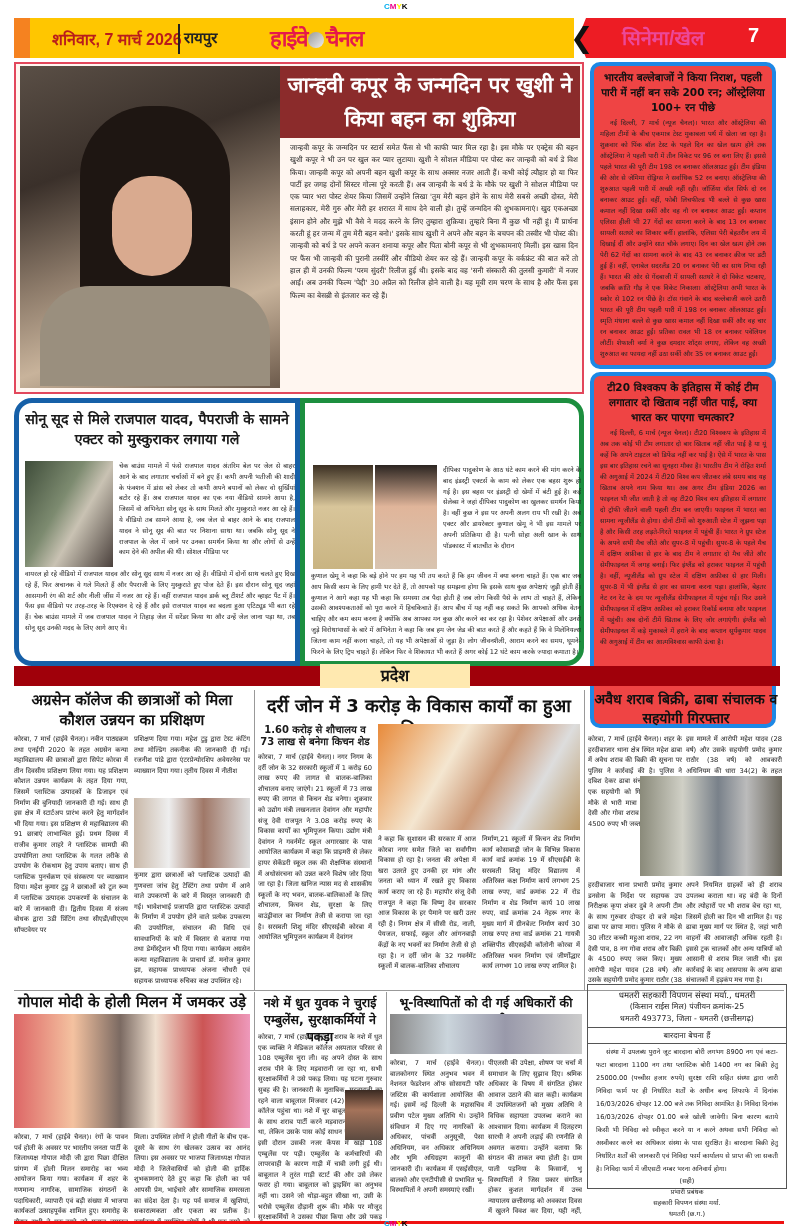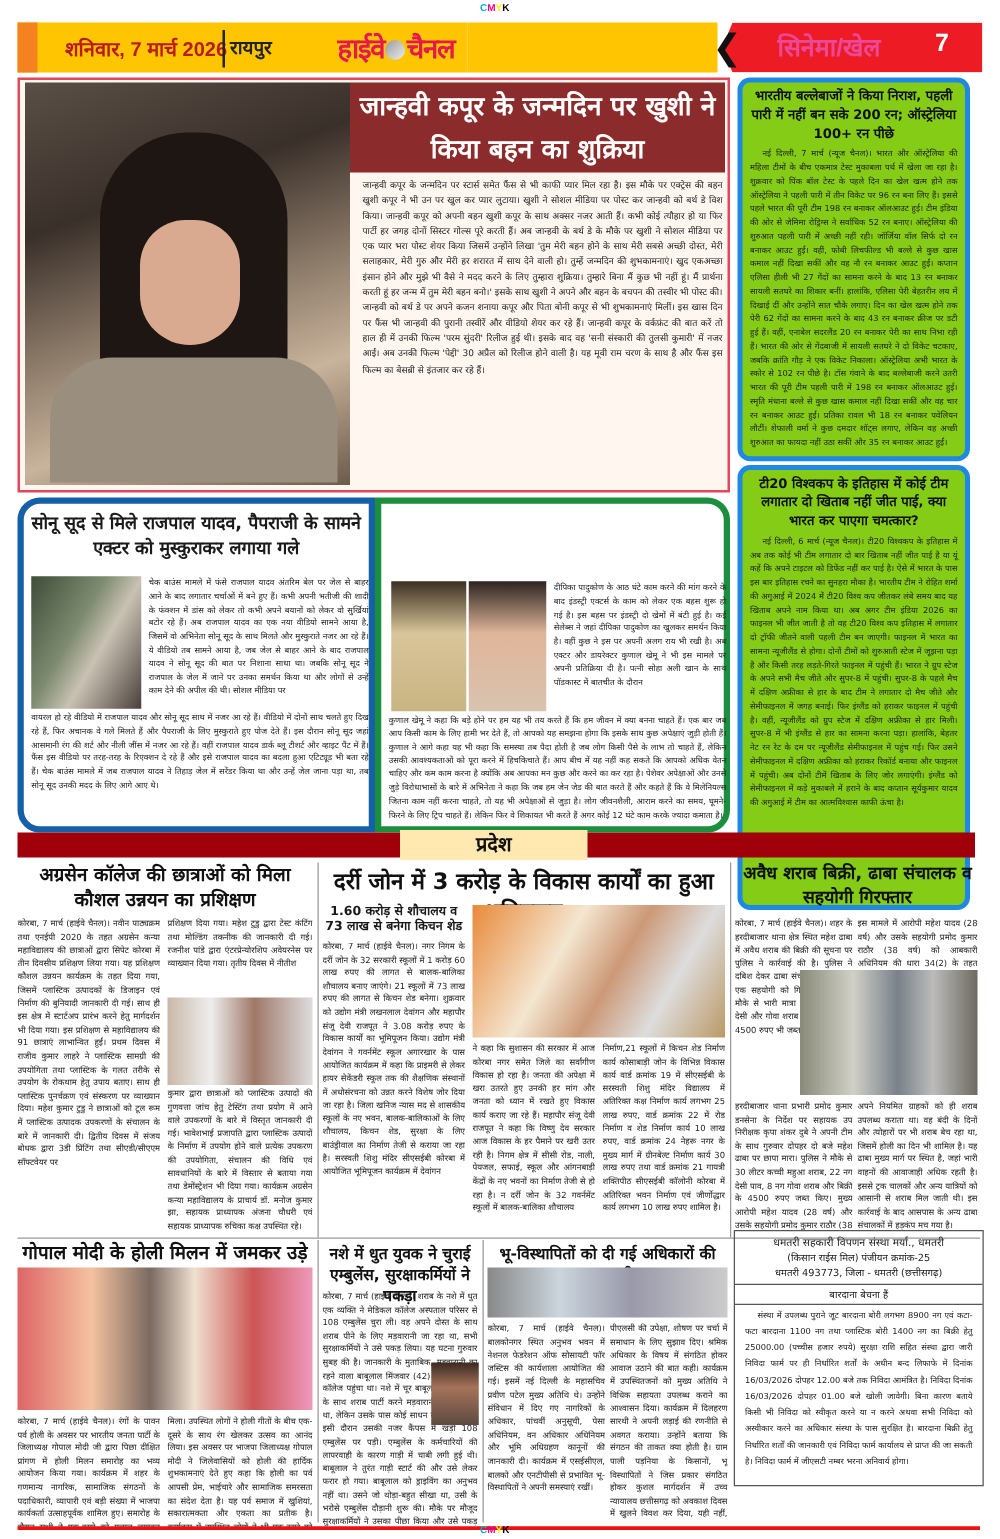--- a/index.html
+++ b/index.html
@@ -24,21 +24,21 @@
 
 .feat{top:62px;left:14px;width:570px;height:332px;border:2px solid #e2475c;background:#fff6f0}
 .feat-img{top:66px;left:20px;width:260px;height:322px;background:linear-gradient(160deg,#5a4f46 0%,#3a302a 30%,#8d7b6a 55%,#c8b39b 75%,#6c5a4b 100%)}
 .feat-img .hair{position:absolute;left:60px;top:40px;width:150px;height:220px;border-radius:70px 70px 40px 40px;background:#1e1612}
 .feat-img .face{position:absolute;left:92px;top:110px;width:80px;height:100px;border-radius:40px 40px 44px 44px;background:#d9aa8f}
 .feat-img .coat{position:absolute;left:20px;top:220px;width:230px;height:100px;border-radius:50px 50px 0 0;background:#9a8f7e}
 .feat-head{top:66px;left:280px;width:300px;height:72px;background:#8b2b2b;color:#fff;text-align:center;font-size:21px;font-weight:bold;line-height:34px;padding-top:2px}
 .feat-body{top:142px;left:290px;width:288px;font-size:7.2px;line-height:12.3px;text-align:justify;color:#222}
 
 
-.rbox{left:590px;width:186px;border:4px solid #1e88e5;border-radius:10px;background:#84cc16;padding:4px 6px}
+.rbox{left:590px;width:186px;border:4px solid #1e88e5;border-radius:10px;background:#ef4444;padding:4px 6px}
 .rbox1{top:62px;height:307px}
 .rbox2{top:372px;height:356px}
 .rbox h3{font-size:10.5px;line-height:15px;text-align:center;font-weight:bold;color:#111;margin-bottom:3px}
 .rbox p{font-size:6.6px;line-height:11px;text-align:justify;text-indent:10px;color:#222}
 
 
 .boxL{top:398px;left:14px;width:286px;height:268px;border:5px solid #1660a8;border-radius:18px 0 0 18px;background:#fff}
 .boxR{top:398px;left:300px;width:284px;height:268px;border:5px solid #1c8f3f;border-radius:0 18px 18px 0;background:#fff}
 .boxL h2,.boxR h2{font-size:14.2px;line-height:20px;font-weight:bold;text-align:center;padding:6px 4px 0}
 .boxR h2{font-size:13.4px}
@@ -162,16 +162,22 @@
 <div class="photo" style="top:1014px;left:390px;width:192px;height:40px;background:linear-gradient(90deg,#888,#cbd5dc 30%,#99a 60%,#ccc)"></div>
 <div class="col-txt" style="top:1058px;left:390px;width:94px;height:160px;overflow:hidden">कोरबा, 7 मार्च (हाईवे चैनल)। बालकोनगर स्थित अनुभव भवन में नेशनल फेडरेशन ऑफ सोसायटी फॉर जस्टिस की कार्यशाला आयोजित की गई। इसमें नई दिल्ली के महासचिव प्रवीण पटेल मुख्य अतिथि थे। उन्होंने संविधान में दिए गए नागरिकों के अधिकार, पांचवीं अनुसूची, पेसा अधिनियम, वन अधिकार अधिनियम और भूमि अधिग्रहण कानूनों की जानकारी दी। कार्यक्रम में एसईसीएल, बालको और एनटीपीसी से प्रभावित भू-विस्थापितों ने अपनी समस्याएं रखीं।</div>
 <div class="col-txt" style="top:1058px;left:488px;width:94px;height:160px;overflow:hidden">पीएलसी की उपेक्षा, शोषण पर चर्चा में समाधान के लिए सुझाव दिए। श्रमिक अधिकार के विषय में संगठित होकर आवाज उठाने की बात कही। कार्यक्रम में उपस्थितजनों को मुख्य अतिथि ने विधिक सहायता उपलब्ध कराने का आश्वासन दिया। कार्यक्रम में दिलहरण सारथी ने अपनी लड़ाई की रणनीति से अवगत कराया। उन्होंने बताया कि संगठन की ताकत क्या होती है। ग्राम पाली पड़निया के किसानों, भू विस्थापितों ने जिस प्रकार संगठित होकर कुशल मार्गदर्शन में उच्च न्यायालय छत्तीसगढ़ को अवकाश दिवस में खुलने विवश कर दिया, यही नहीं, अधिग्रहण की कार्रवाई पर त्वरित रोक लगाकर किसानों ने इतिहास रचा।</div>
 
 <div class="abs notice">
   <div class="n1">धमतरी सहकारी विपणन संस्था मर्या., धमतरी</div>
   <div class="n2">(किसान राईस मिल) पंजीयन क्रमांक-25</div>
   <div class="n2">धमतरी 493773, जिला - धमतरी (छत्तीसगढ़)</div>
   <div class="n3">बारदाना बेचना हैं</div>
   <div class="body">संस्था में उपलब्ध पुराने जूट बारदाना बोरी लगभग 8900 नग एवं कटा-फटा बारदाना 1100 नग तथा प्लास्टिक बोरी 1400 नग का बिक्री हेतु 25000.00 (पच्चीस हजार रुपये) सुरक्षा राशि सहित संस्था द्वारा जारी निविदा फार्म पर ही निर्धारित शर्तों के अधीन बन्द लिफाफे में दिनांक 16/03/2026 दोपहर 12.00 बजे तक निविदा आमंत्रित है। निविदा दिनांक 16/03/2026 दोपहर 01.00 बजे खोली जावेगी। बिना कारण बताये किसी भी निविदा को स्वीकृत करने या न करने अथवा सभी निविदा को अस्वीकार करने का अधिकार संस्था के पास सुरक्षित है। बारदाना बिक्री हेतु निर्धारित शर्तों की जानकारी एवं निविदा फार्म कार्यालय से प्राप्त की जा सकती है। निविदा फार्म में जीएसटी नम्बर भरना अनिवार्य होगा।</div>
+  <div class="sig">
+    <div>(सही)</div>
+    <div>प्रभारी प्रबंधक</div>
+    <div>सहकारी विपणन संस्था मर्या.</div>
+    <div>धमतरी (छ.ग.)</div>
+  </div>
 </div>
 
 <div class="redline" style="top:1221px;left:14px;width:770px"></div>
 <div class="abs cmyk cmyk2"><span class="c">C</span><span class="m">M</span><span class="y">Y</span><span class="k">K</span></div>
 
 </body></html>

